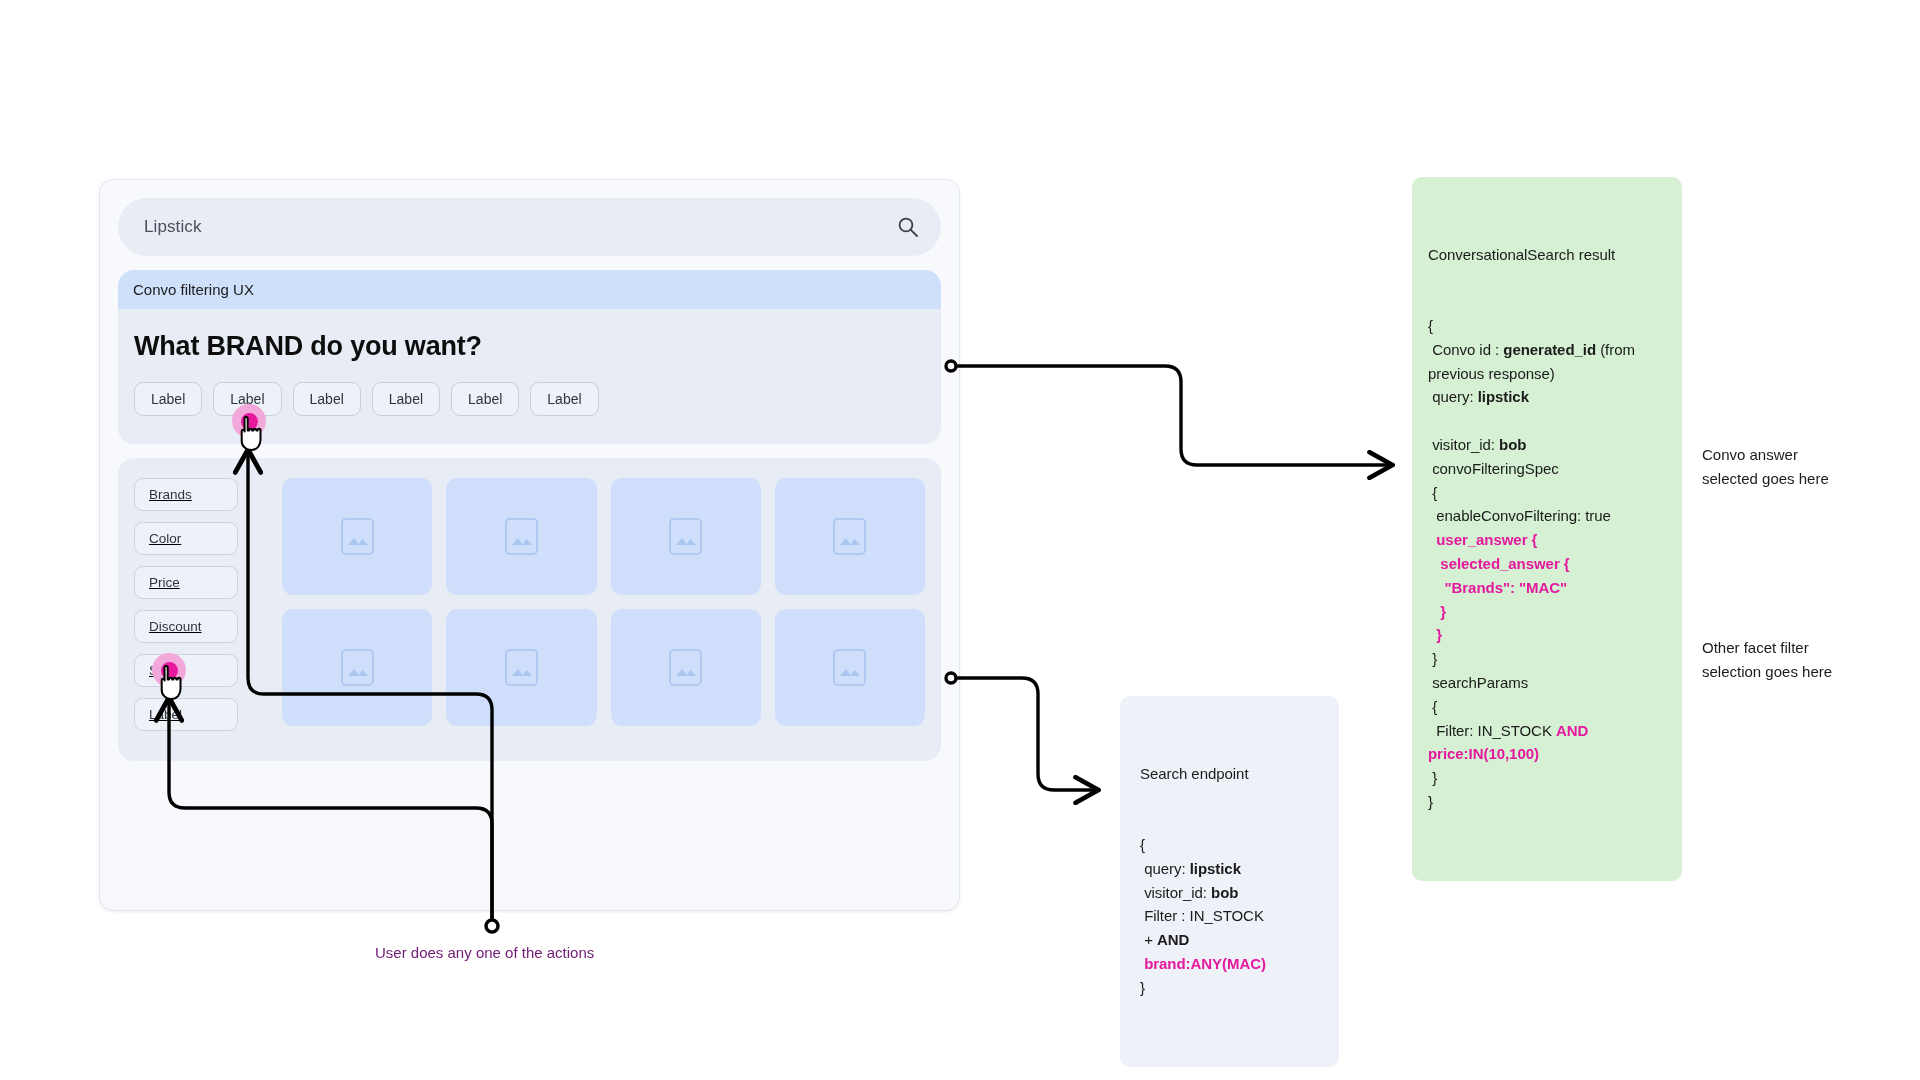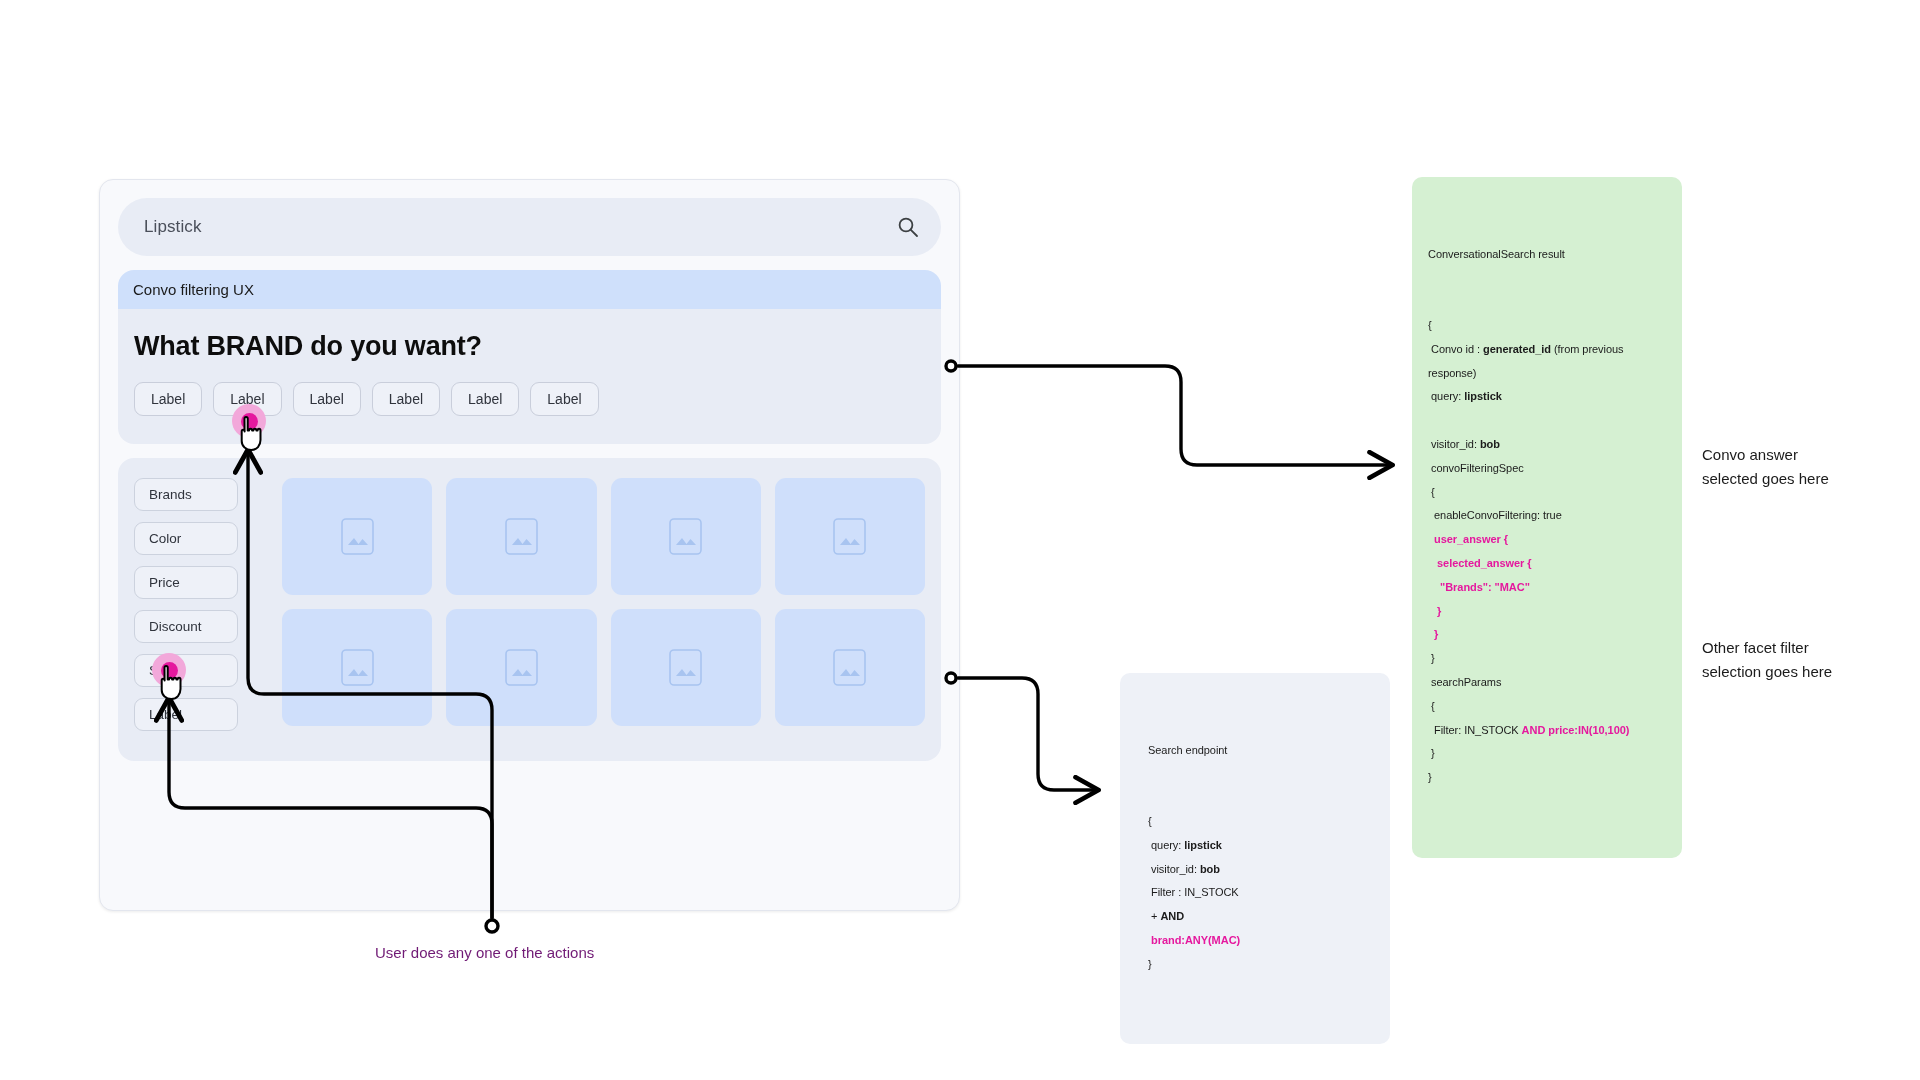--- a/index.html
+++ b/index.html
@@ -59,21 +59,21 @@
   .chip {
     border: 1px solid #c9cedb;
     background: #eef1f8;
     border-radius: 9px;
     font-size: 14px; color: #30343d;
     padding: 8px 16px;
     white-space: nowrap;
   }
 
   
-  .listing-body { display: flex; padding: 20px 16px 30px 16px; gap: 28px; }
+  .listing-body { display: flex; padding: 20px 16px 30px 16px; gap: 28px; text-decoration: underline; }
   .facets { display: flex; flex-direction: column; gap: 11px; width: 104px; flex: none; }
   .facet {
     border: 1px solid #ccd2de;
     background: #eef1f8;
     border-radius: 9px;
     font-size: 13.5px; color: #30343d;
     padding: 8px 14px;
     text-align: left;
     white-space: nowrap;
   }
@@ -89,35 +89,35 @@
     background: #cfdffb;
     border-radius: 11px;
     display: flex; align-items: center; justify-content: center;
   }
   .ph-icon { width: 33px; height: 37px; }
 
   
   .code-panel {
     position: absolute;
     border-radius: 10px;
-    font-size: 11px;
+    font-size: 15px;
     line-height: 23.8px;
     color: #1b1b1b;
     white-space: pre-wrap;
     letter-spacing: -.05px;
   }
   #green-panel {
     left: 1412px; top: 177px; width: 270px; min-height: 565px;
     background: #d5f0d2;
     padding: 18px 16px 20px 16px;
   }
   #gray-panel {
-    left: 1120px; top: 673px; width: 270px; min-height: 228px;
+    left: 1120px; top: 696px; width: 219px; min-height: 228px;
     background: #eef1f7;
-    padding: 18px 16px 20px 28px;
+    padding: 18px 16px 20px 20px;
   }
   .pink { color: #e5189e; font-weight: bold; text-align: center; }
 
   
   .note {
     position: absolute;
     font-size: 15px; line-height: 24px; color: #1b1b1b;
     width: 150px;
   }
   #note-convo   { left: 1702px; top: 443px; }

